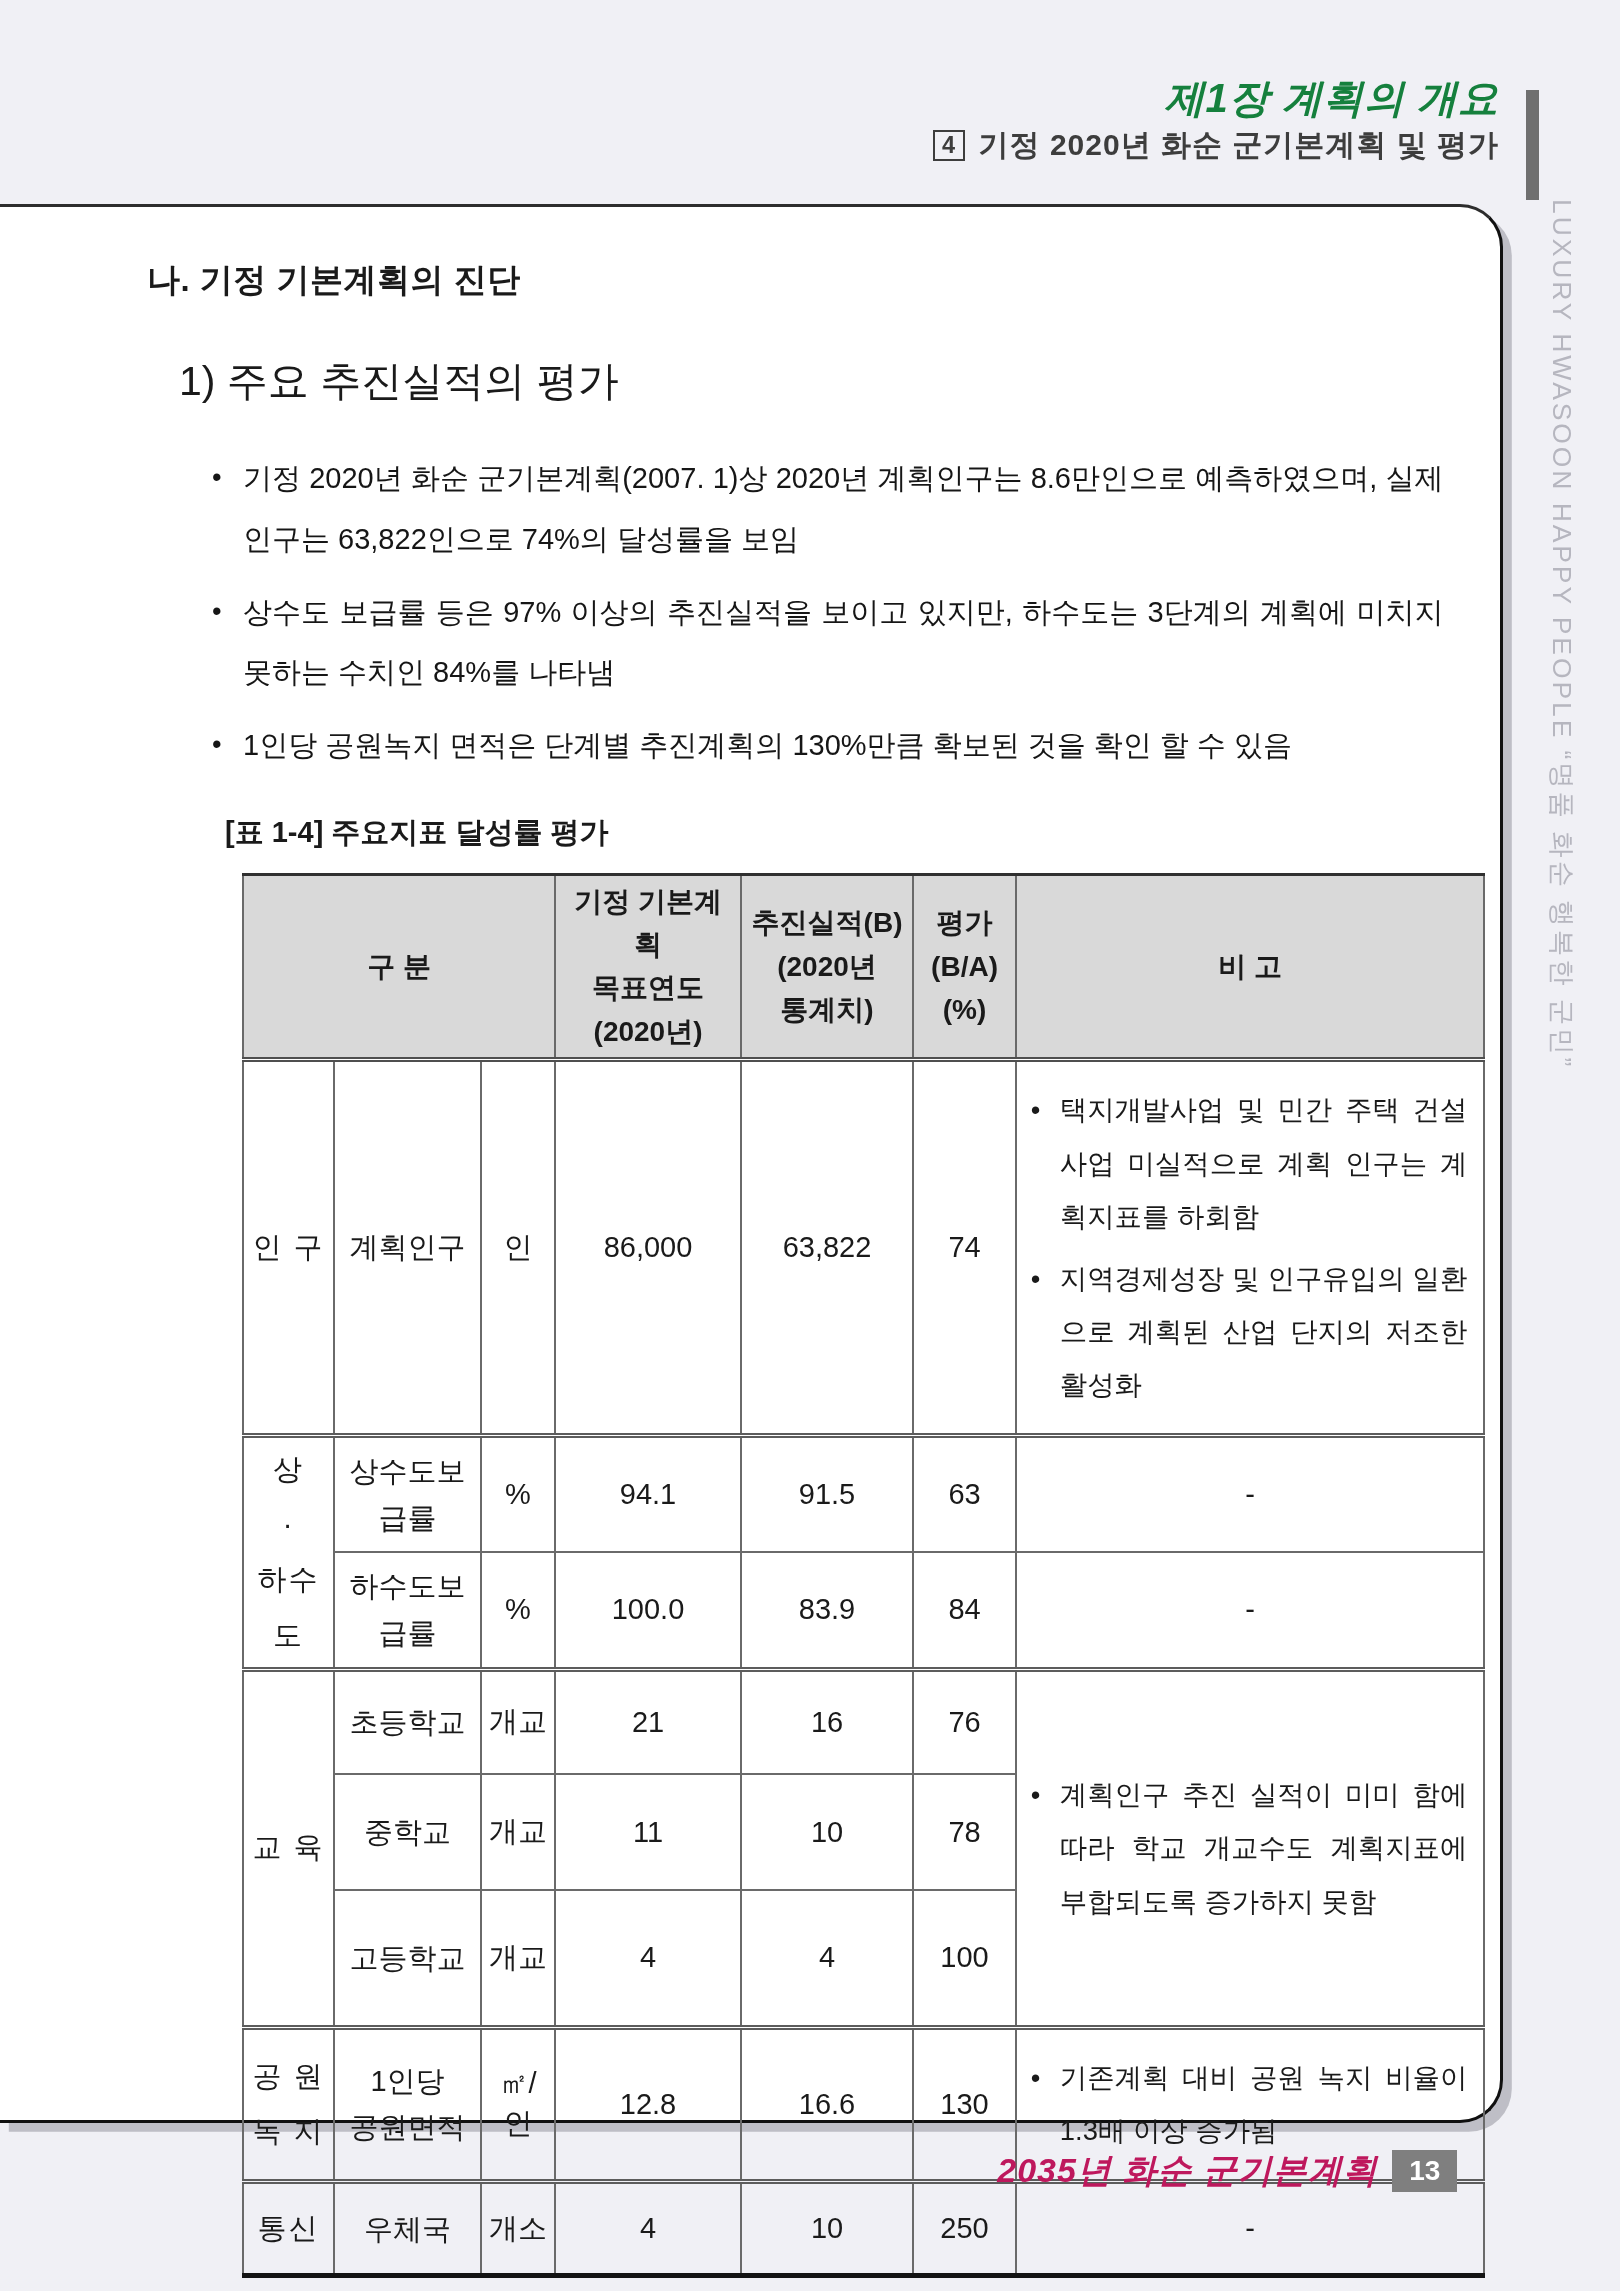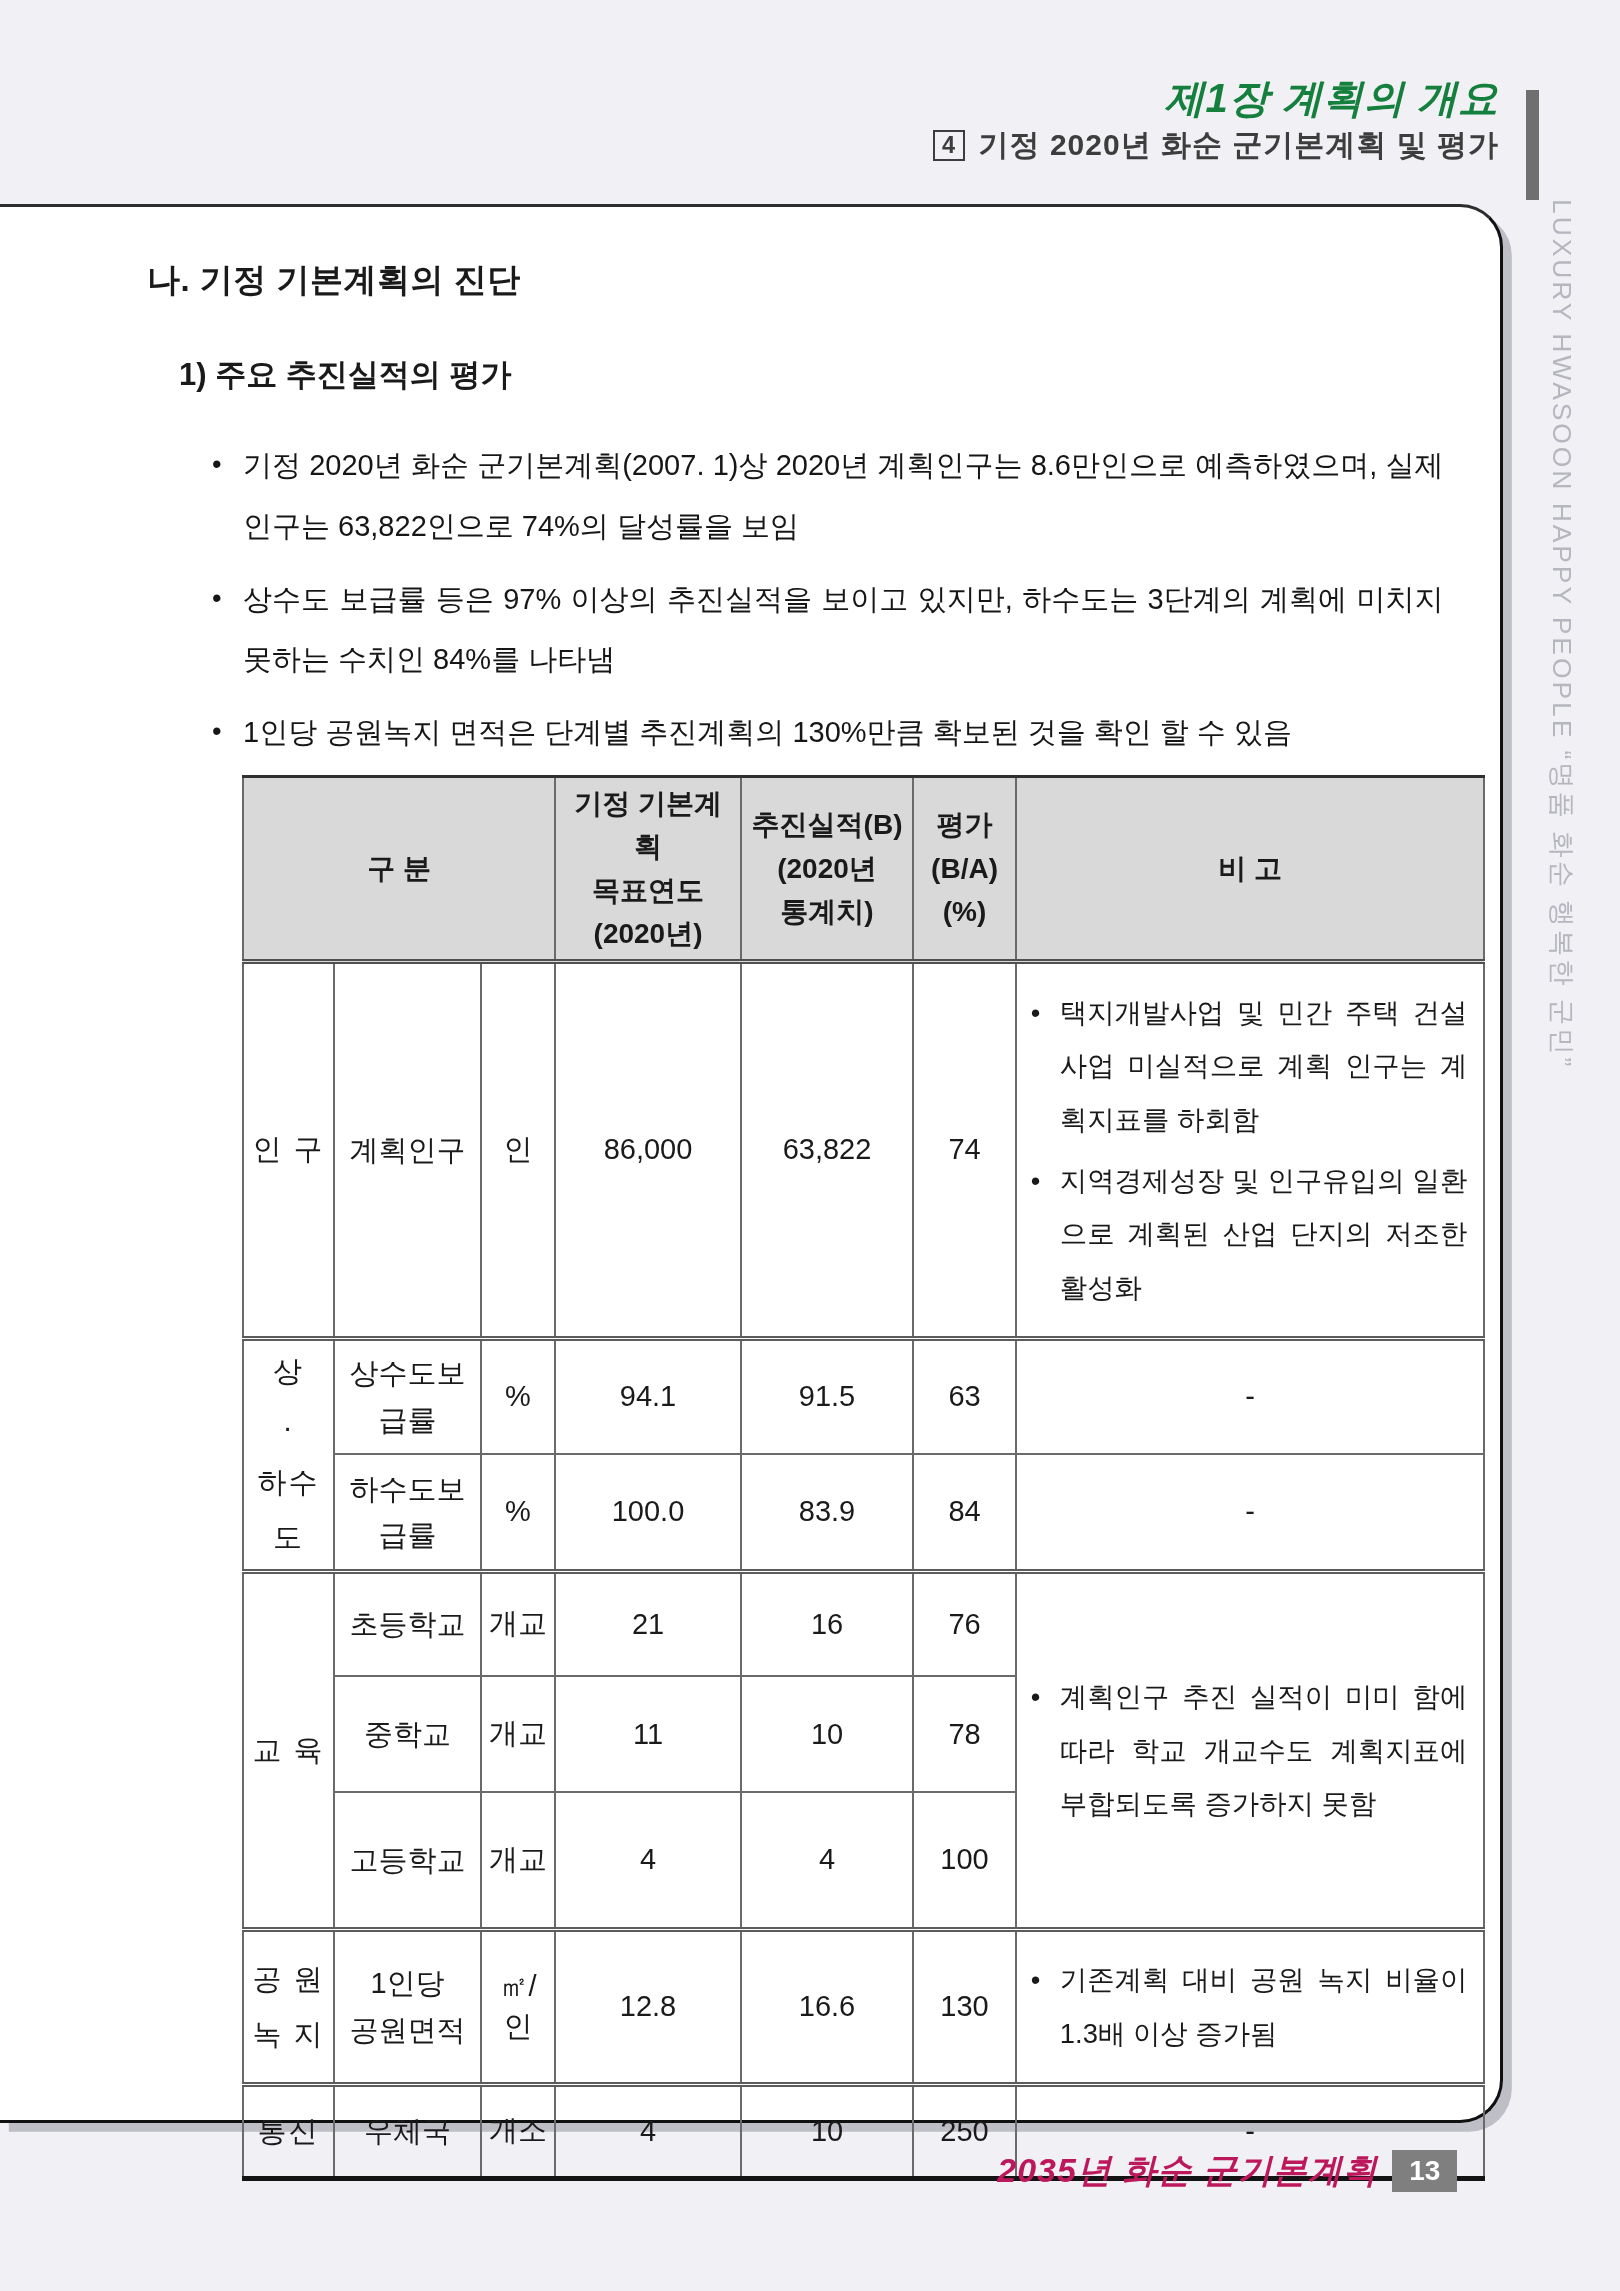--- a/index.html
+++ b/index.html
@@ -45,21 +45,21 @@
     background:#ffffff;
     border-top:3.9px solid #2d2d2d;
     border-right:3.9px solid #101010;
     border-bottom:3.9px solid #101010;
     border-radius:0 43px 43px 0;
     box-shadow:8.8px 8.8px 0 rgba(150,150,158,.55);
     box-sizing:border-box;
     padding:0 25.5px 0 147px;
   }
   .h-section{font-size:33px; font-weight:bold; margin:51px 0 12px 0; letter-spacing:0.5px;}
-  .h-subsection{font-size:31px; font-weight:bold; margin:51px 0 0 32px;}
+  .h-subsection{font-size:41px; font-weight:normal; margin:51px 0 0 32px;}
   .bullet-list{
     list-style:none; margin:39px 31px 0 61px; padding:0;
     font-size:29px; line-height:2.1; color:#161616;
   }
   .bullet-list > li{
     position:relative; padding-left:35px; margin-bottom:11.8px;
     text-align:justify;
   }
   .bullet-list > li::before{
     content:"\2022"; position:absolute; left:3.9px; top:0; font-size:27.4px;
@@ -131,20 +131,21 @@
     <div class="h-section">나. 기정 기본계획의 진단</div>
 
     <div class="h-subsection">1) 주요 추진실적의 평가</div>
 
     <ul class="bullet-list">
       <li>기정 2020년 화순 군기본계획(2007. 1)상 2020년 계획인구는 8.6만인으로 예측하였으며, 실제인구는 63,822인으로 74%의 달성률을 보임</li>
       <li>상수도 보급률 등은 97% 이상의 추진실적을 보이고 있지만, 하수도는 3단계의 계획에 미치지 못하는 수치인 84%를 나타냄</li>
       <li>1인당 공원녹지 면적은 단계별 추진계획의 130%만큼 확보된 것을 확인 할 수 있음</li>
     </ul>
 
+    <div class="tbl-caption">[표 1-4] 주요지표 달성률 평가</div>
 
     <table class="tbl">
       <colgroup>
         <col style="width:91px">
           <col style="width:147px">
           <col style="width:74px">
         <col style="width:186px">
           <col style="width:172px">
           <col style="width:103px">
         <col style="width:468px">

